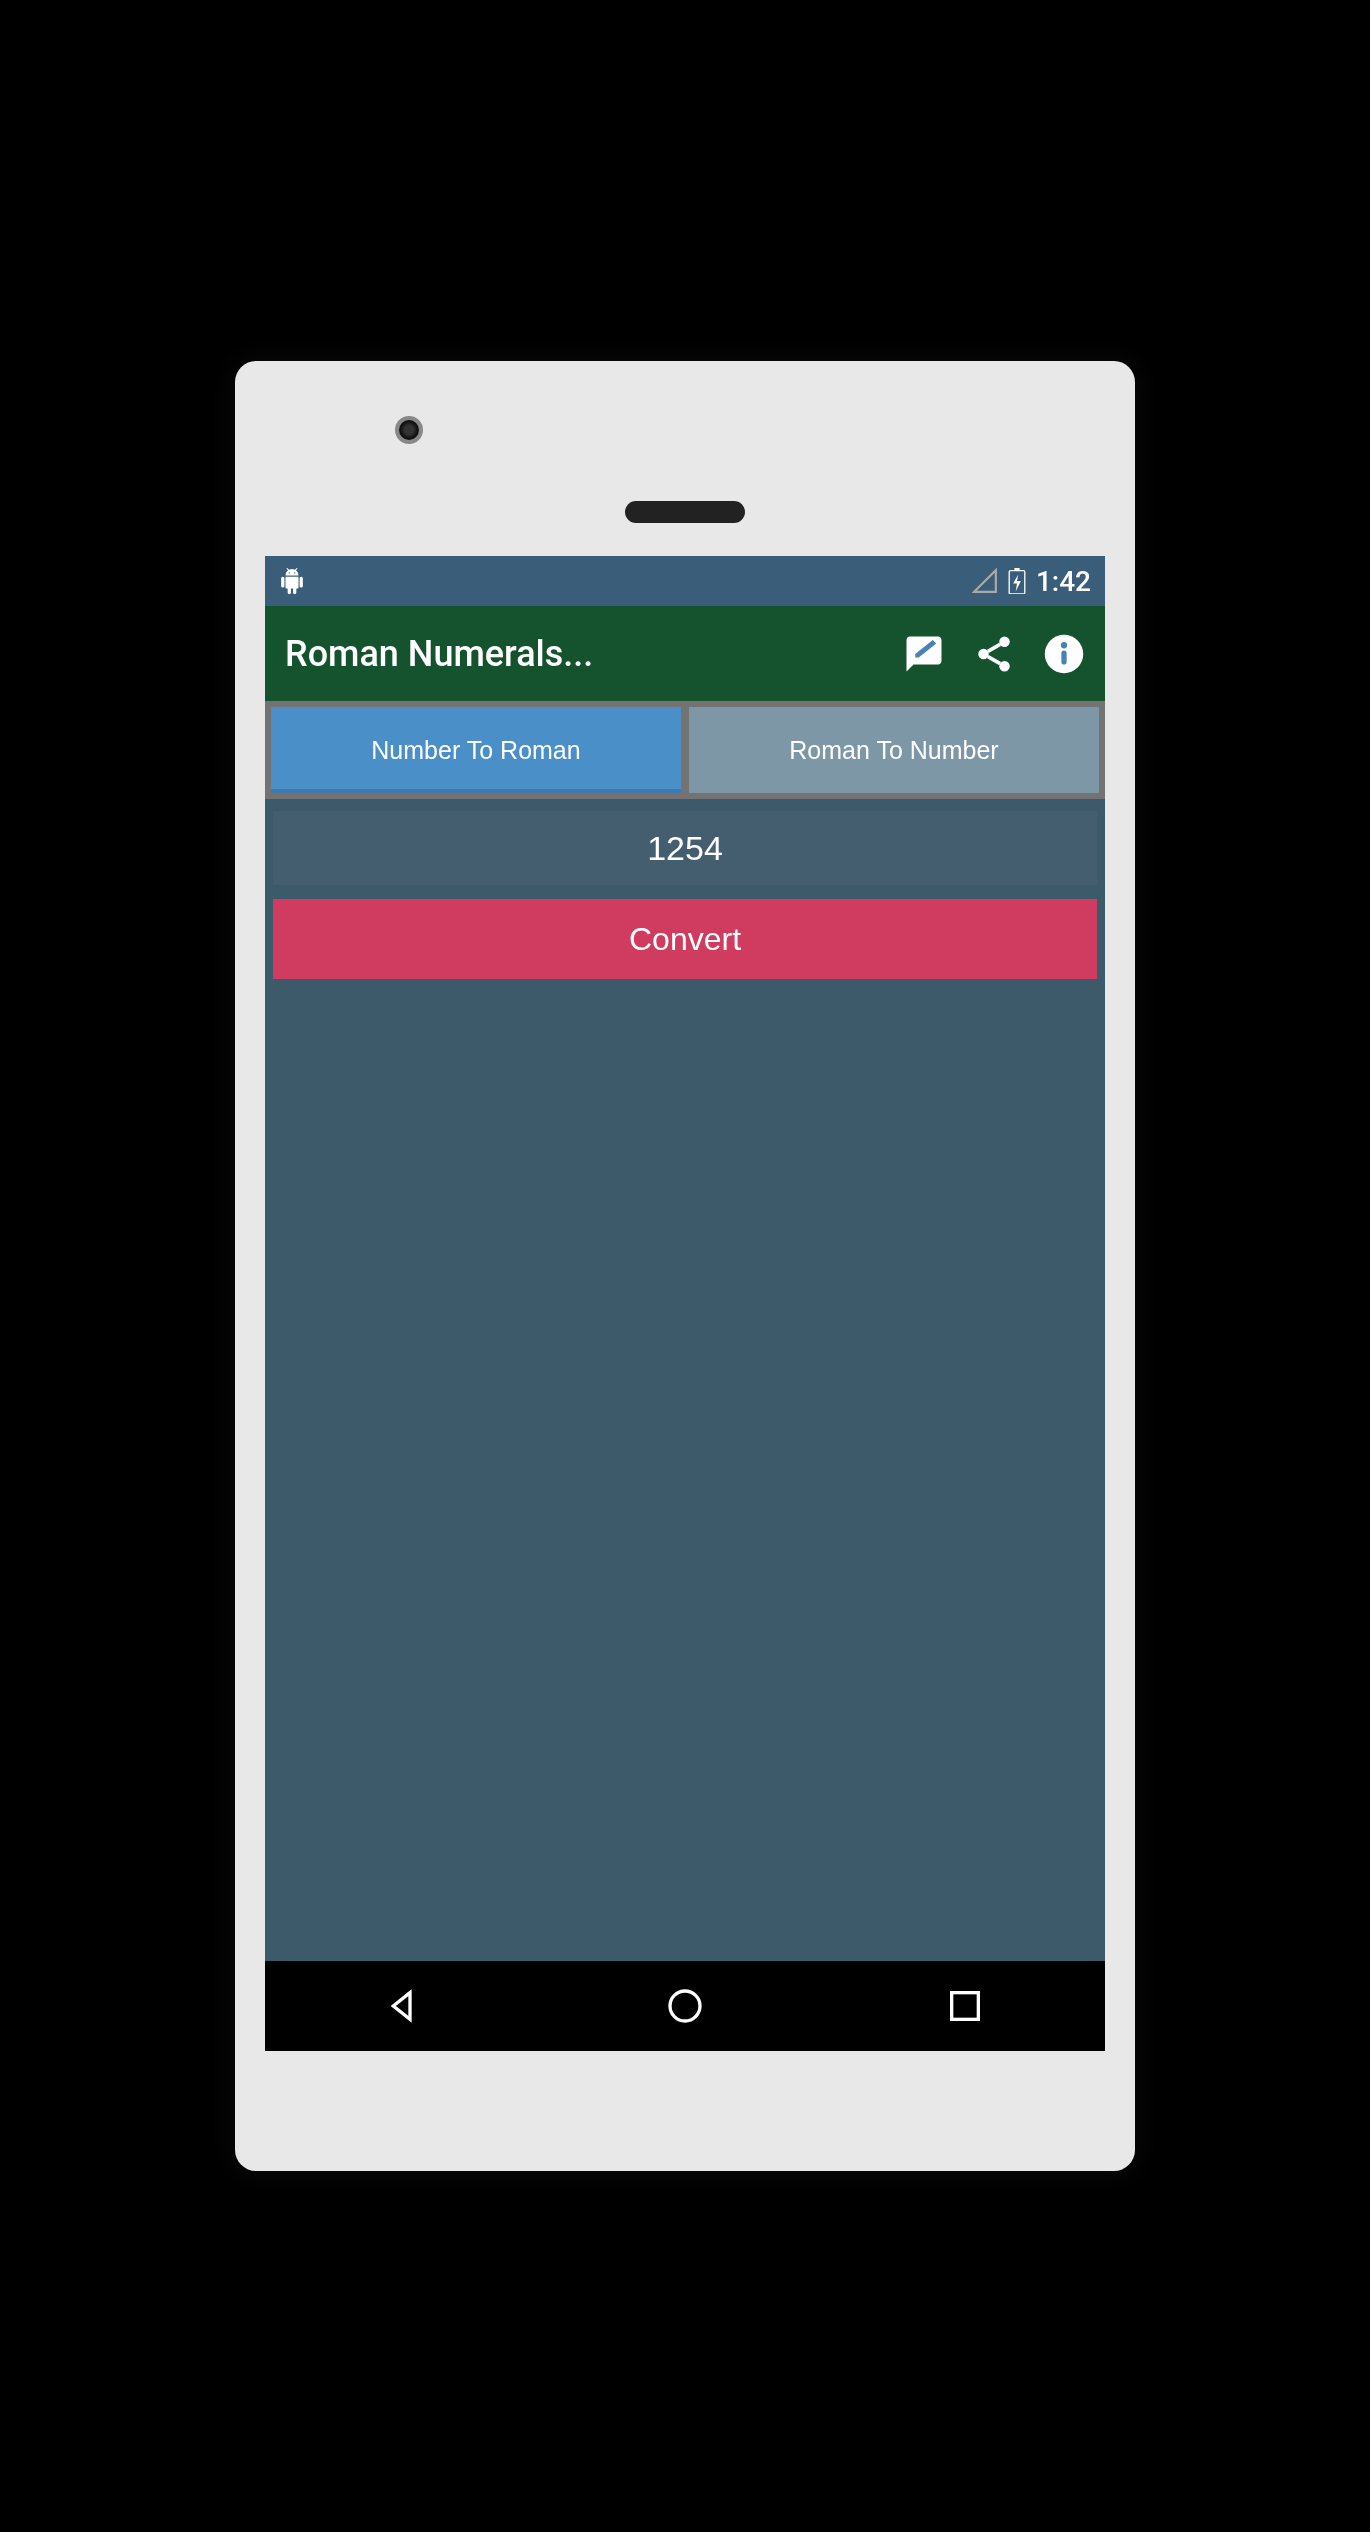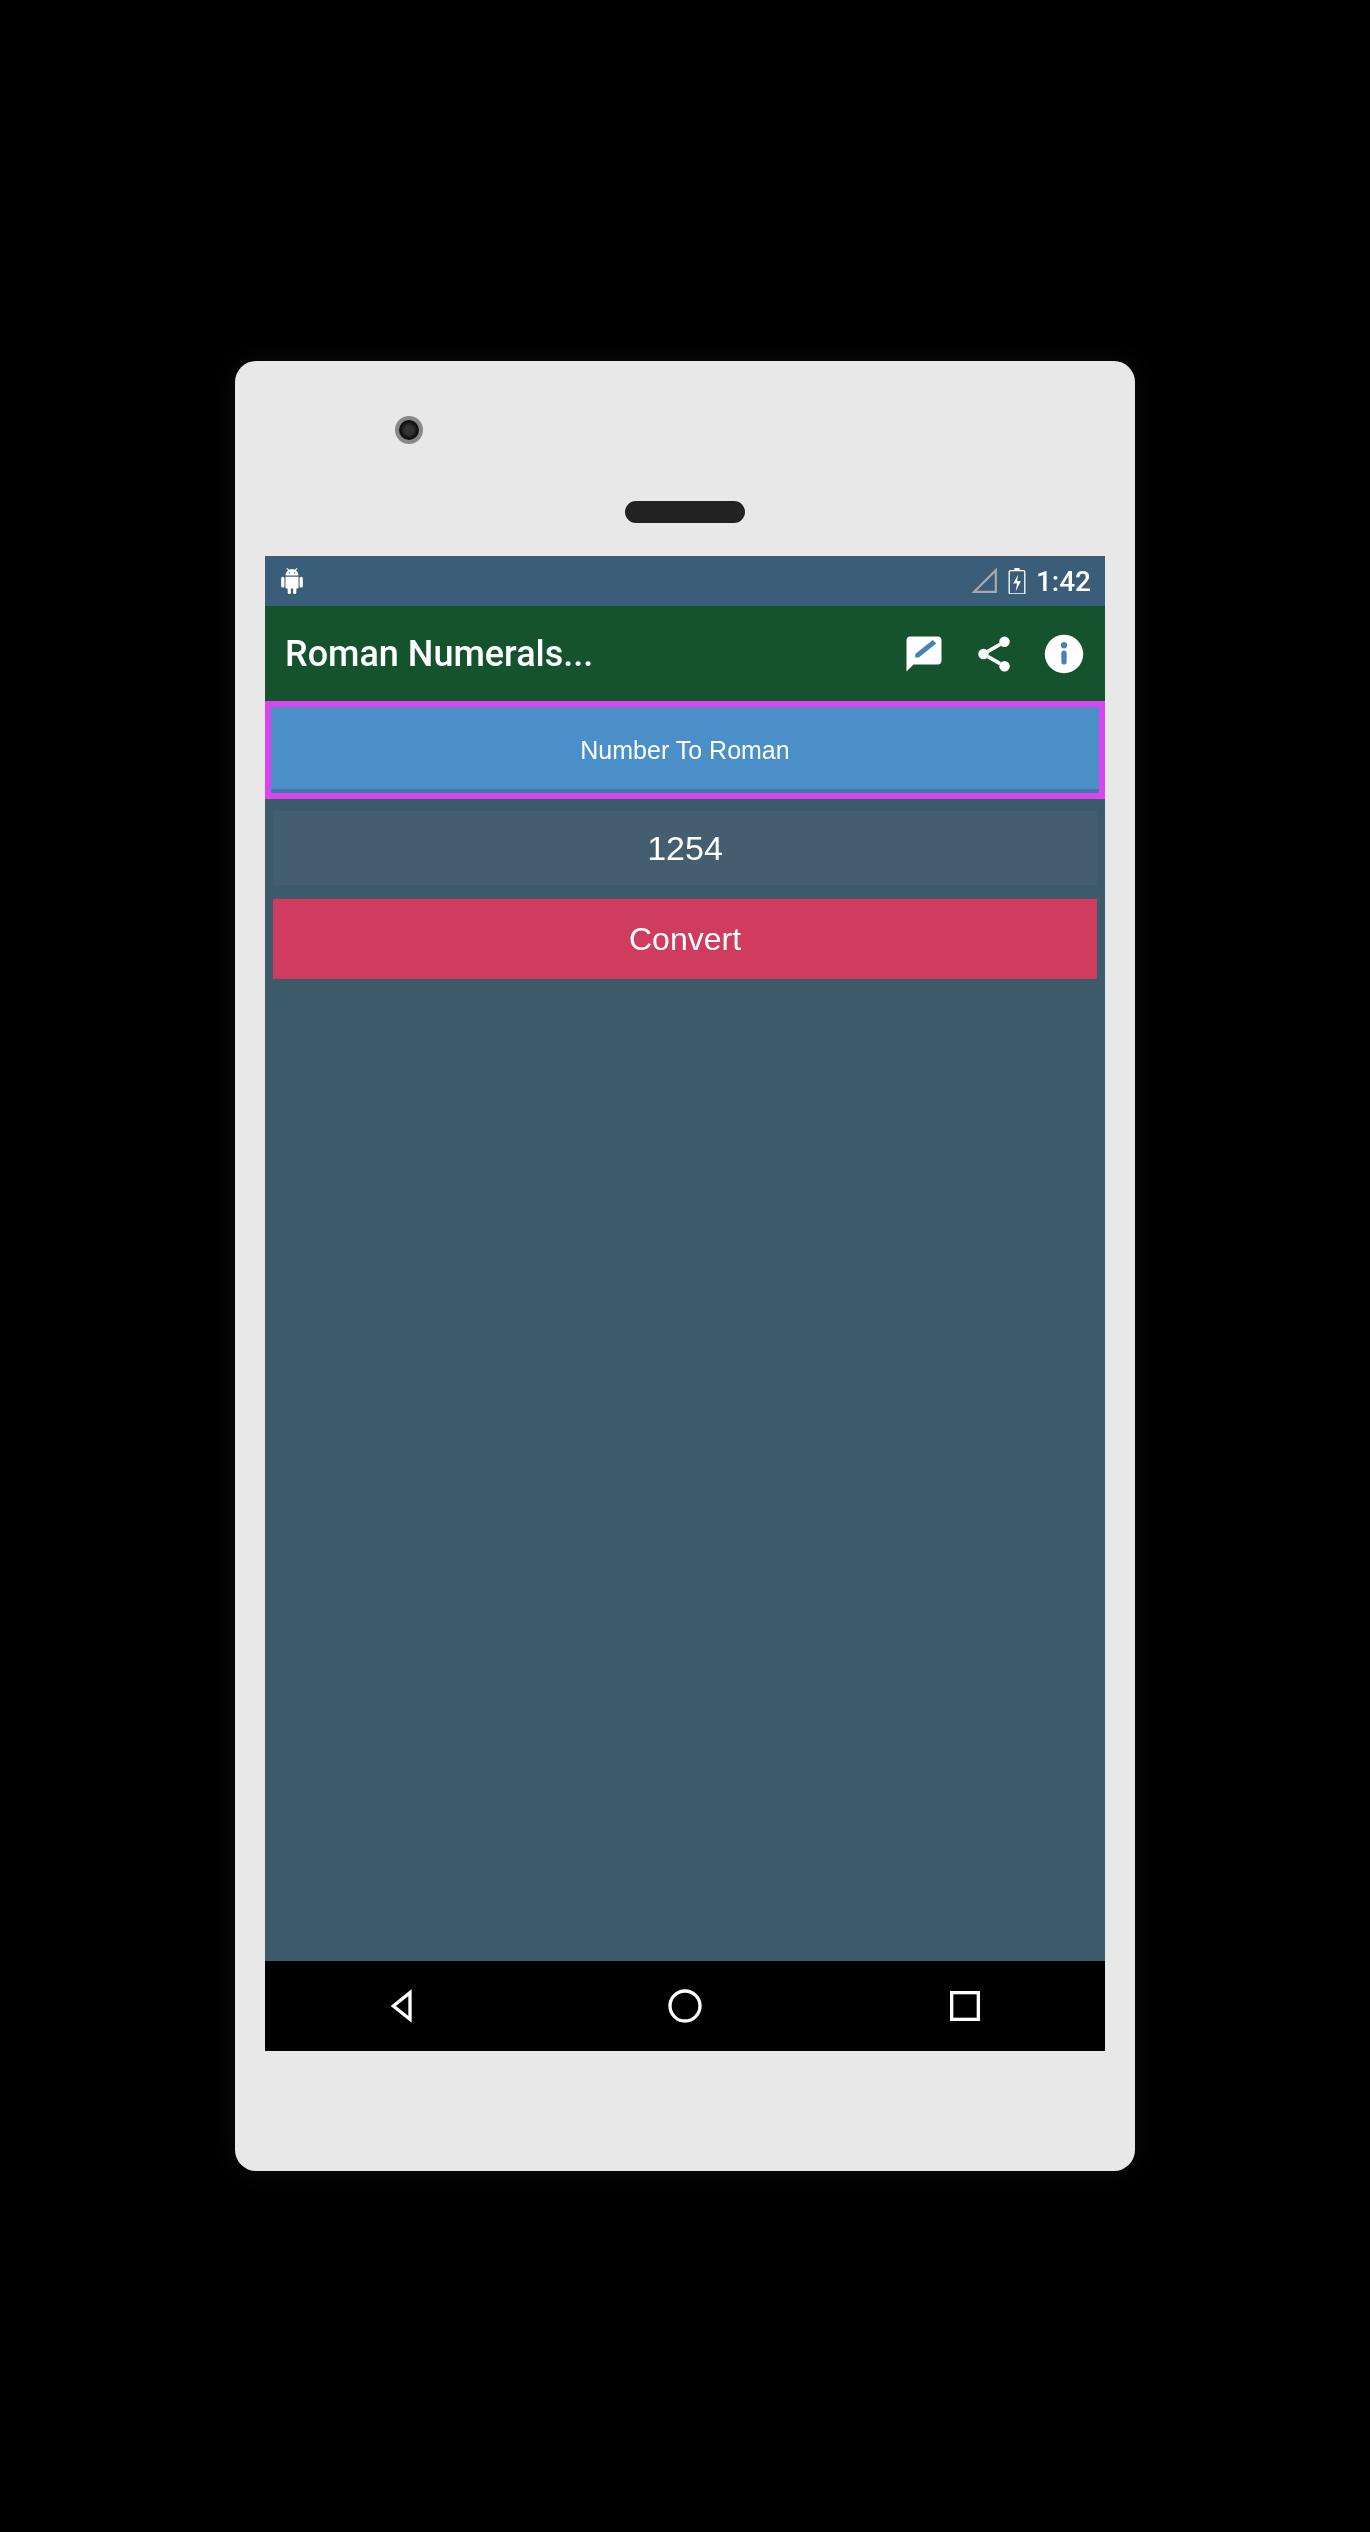--- a/index.html
+++ b/index.html
@@ -81,21 +81,21 @@
 .app-bar-icon {
   width: 42px;
   height: 42px;
   color: #fff;
   flex-shrink: 0;
 }
 .tabs {
   display: flex;
   gap: 8px;
   padding: 6px;
-  background: #d946ef;
+  background: #737373;
 }
 .tab {
   flex: 1;
   height: 86px;
   display: flex;
   align-items: center;
   justify-content: center;
   color: #fff;
   font-size: 25px;
   font-weight: 500;
@@ -203,20 +203,21 @@
       </svg>
       <svg class="app-bar-icon" viewBox="0 0 24 24">
         <circle cx="12" cy="12" r="11" fill="#fff"></circle>
         <circle cx="12" cy="7" r="1.8" fill="#4682b4"></circle>
         <rect x="10.5" y="10" width="3" height="8" rx="1.5" fill="#4682b4"></rect>
       </svg>
     </div>
 
     <div class="tabs">
       <button class="tab active">Number To Roman</button>
+      <button class="tab inactive">Roman To Number</button>
     </div>
 
     <div class="content">
       <input class="input-field" value="1254" style="">
       <button class="convert-btn">Convert</button>
     </div>
 
     <div class="nav-bar">
       <svg class="nav-icon" viewBox="0 0 24 24" fill="none" stroke="#fff" stroke-width="2">
         <path d="M15 4 L5 12 L15 20 Z"></path>

